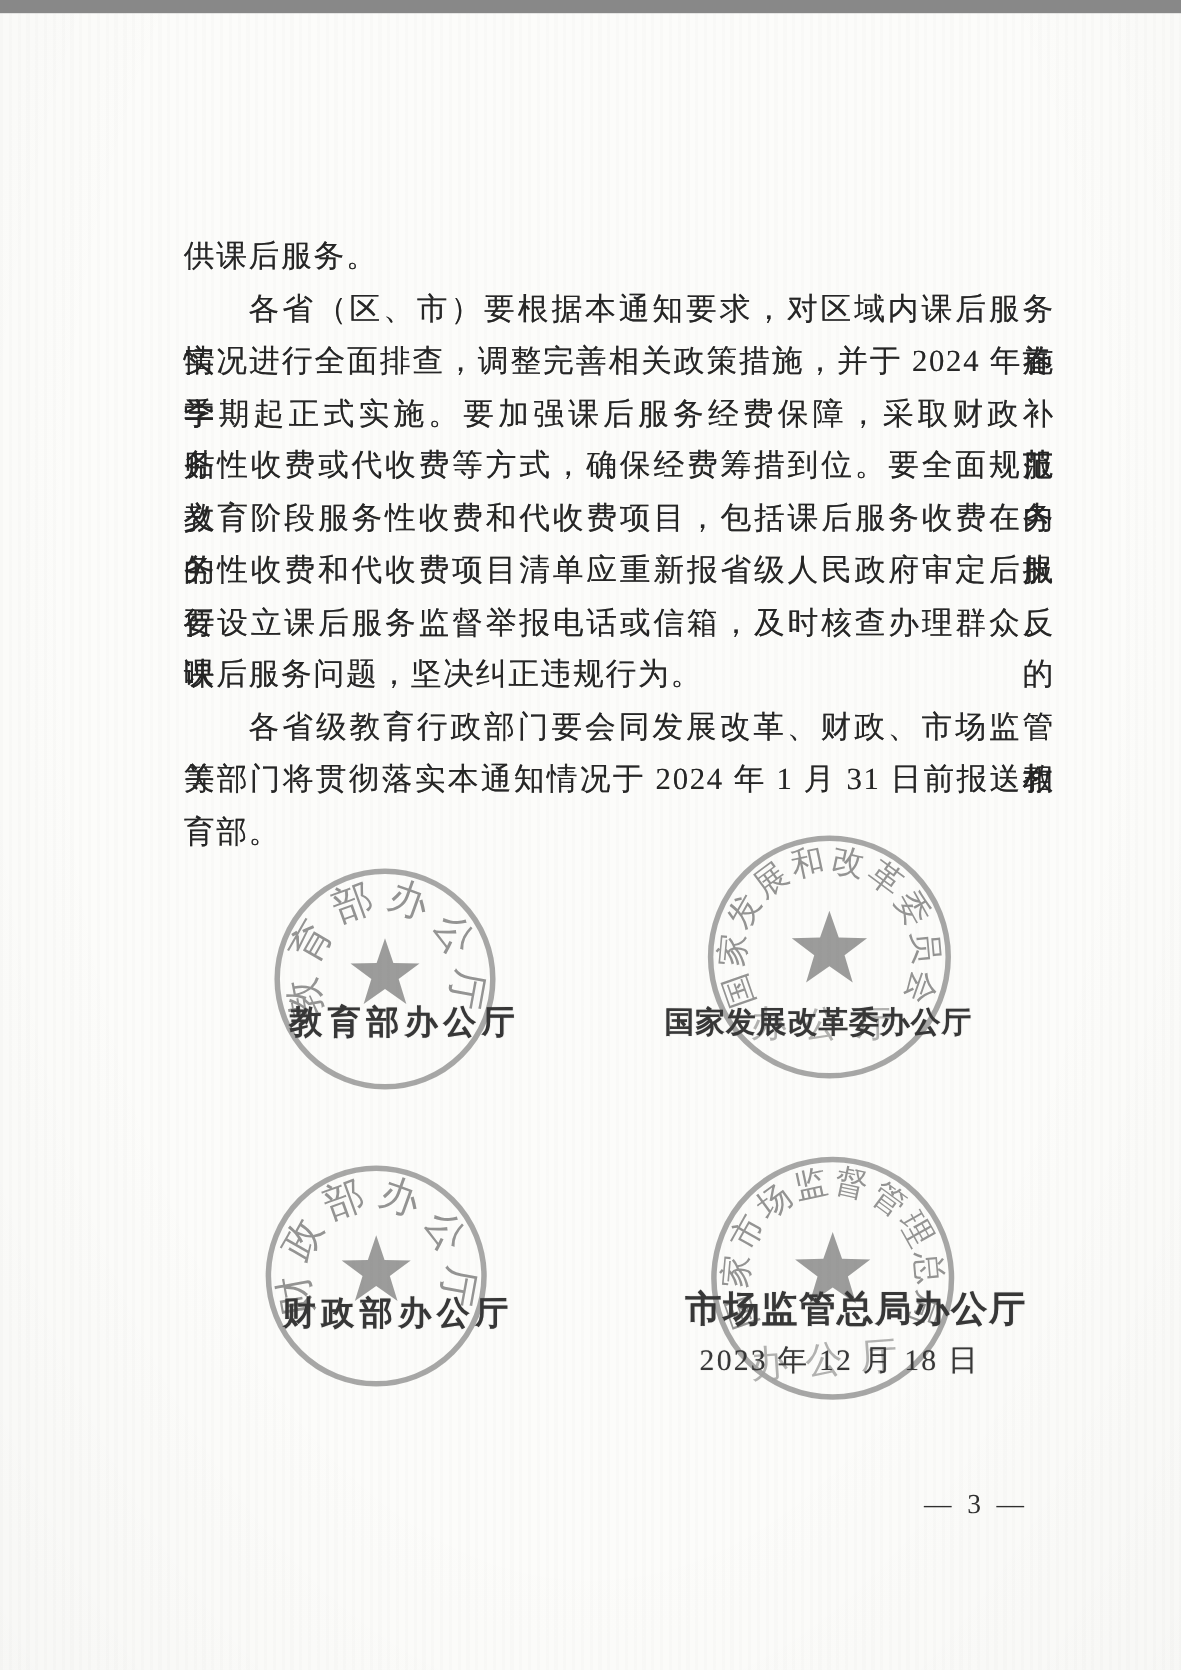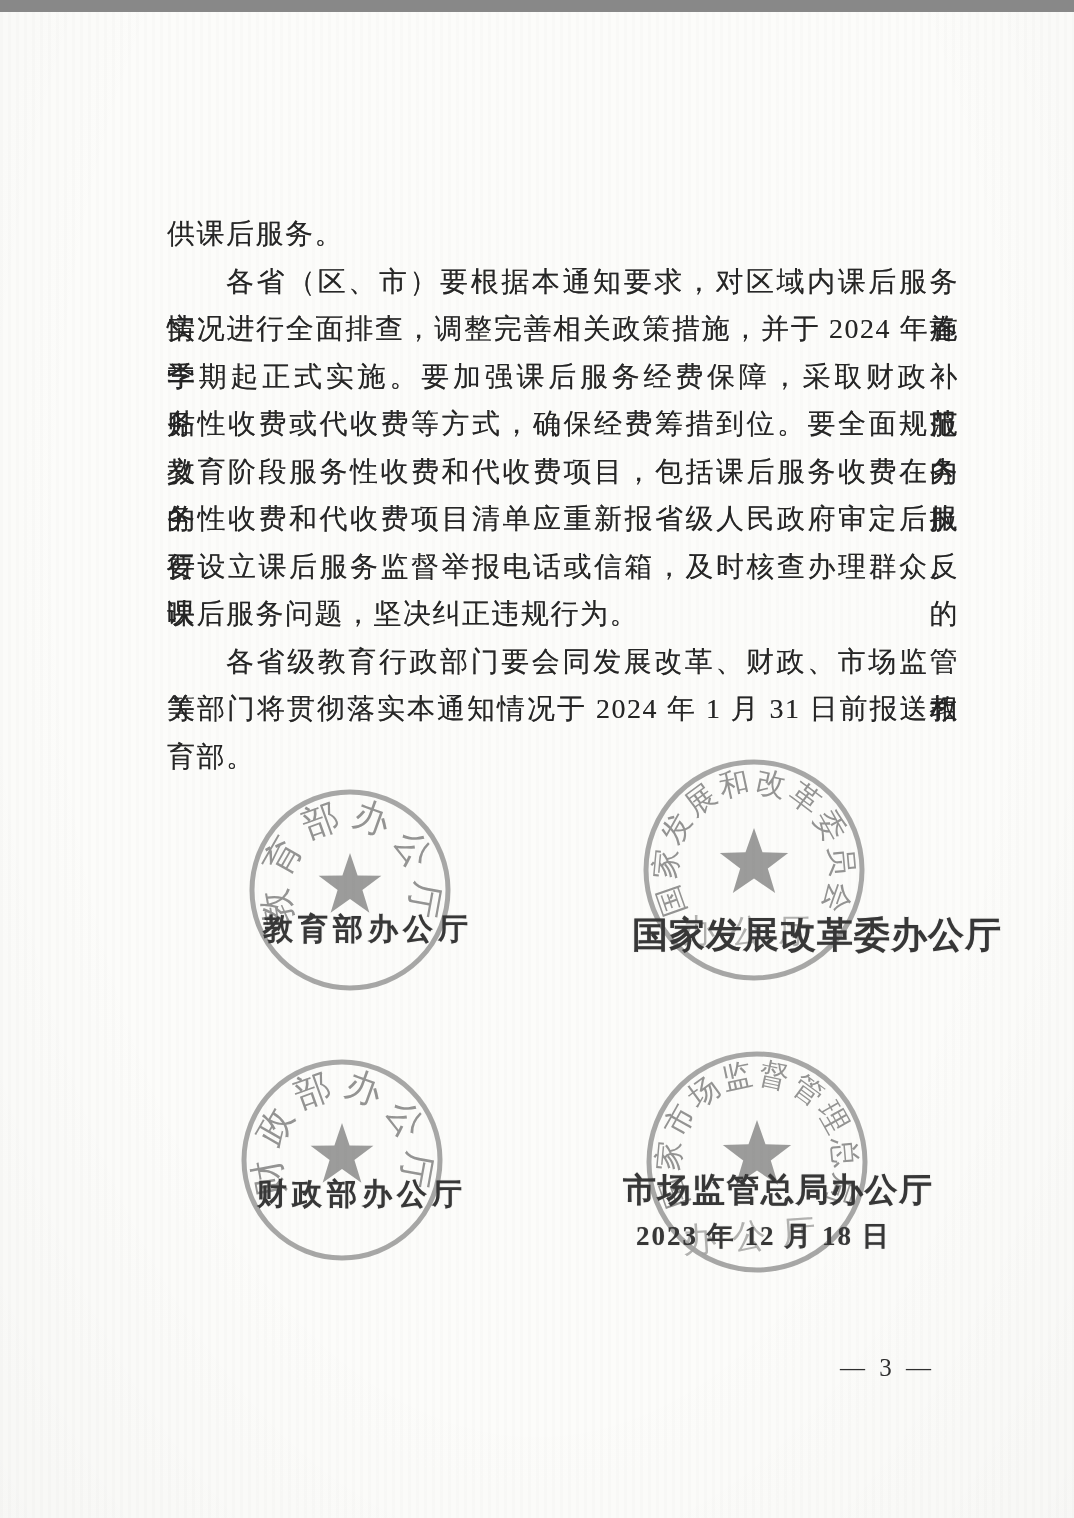--- a/index.html
+++ b/index.html
@@ -57,24 +57,24 @@
     fill:#9a9a9a;
   }
 
   
   .caption{
     position:absolute;z-index:3;white-space:nowrap;
     font-weight:bold;color:#373737;
     text-shadow:0 0 1px rgba(0,0,0,0.3);
   }
   .cap-moe   {left:263px;top:897px;font-size:30px;letter-spacing:5px;}
-  .cap-ndrc  {left:632px;top:899px;font-size:36px;letter-spacing:1px;}
+  .cap-ndrc  {left:604px;top:899px;font-size:27px;letter-spacing:1px;}
   .cap-mof   {left:257px;top:1162px;font-size:30px;letter-spacing:5px;}
   .cap-samr  {left:623px;top:1156px;font-size:33px;letter-spacing:1.5px;}
-  .cap-date  {left:636px;top:1206px;font-size:27px;letter-spacing:2px;font-weight:700;}
+  .cap-date  {left:636px;top:1206px;font-size:27px;letter-spacing:2px;font-weight:400;}
 
   
   .page-number{
     position:absolute;left:840px;top:1342px;
     font-size:25px;letter-spacing:4px;color:#2f2f2f;white-space:nowrap;
   }
 </style>
 </head>
 <body>
 

